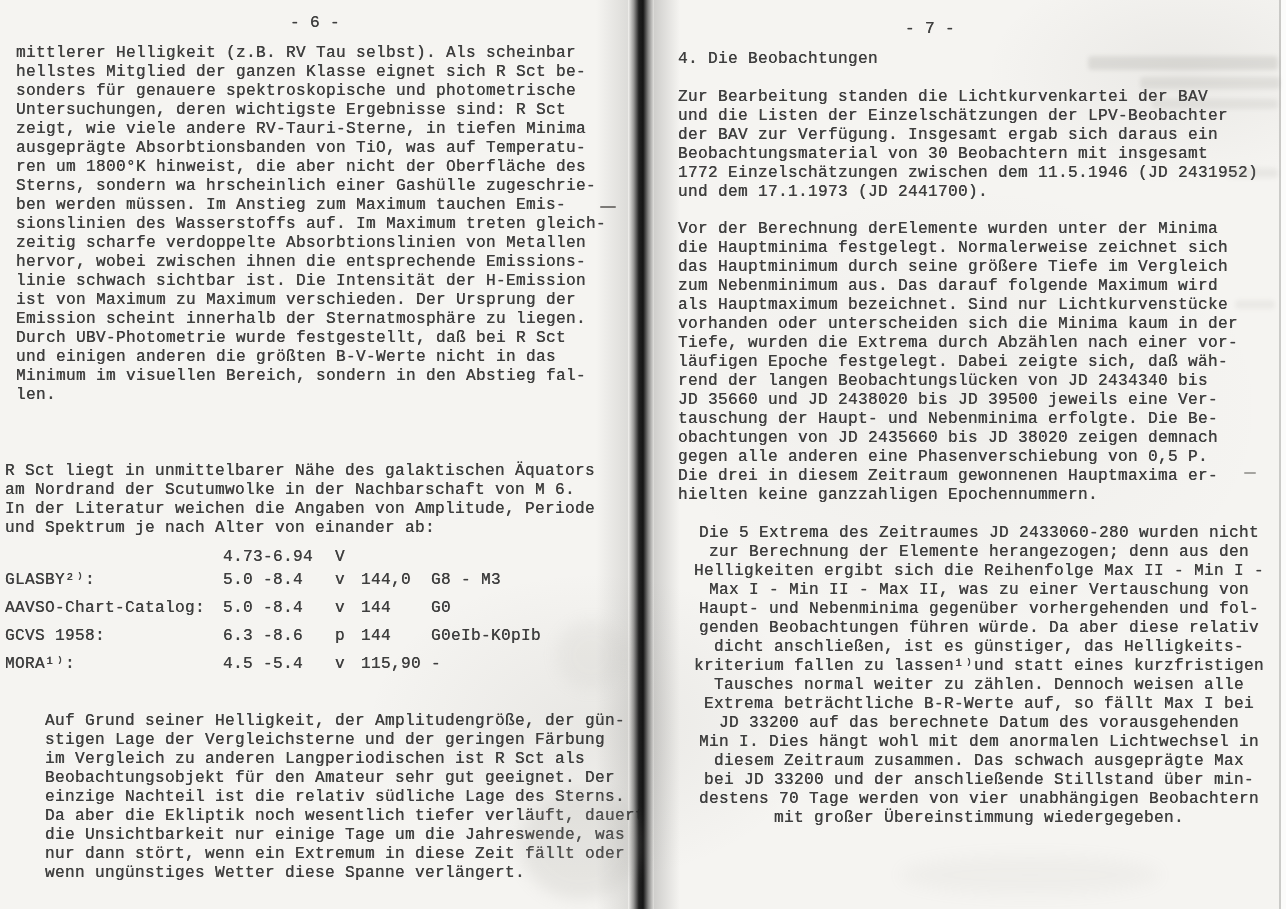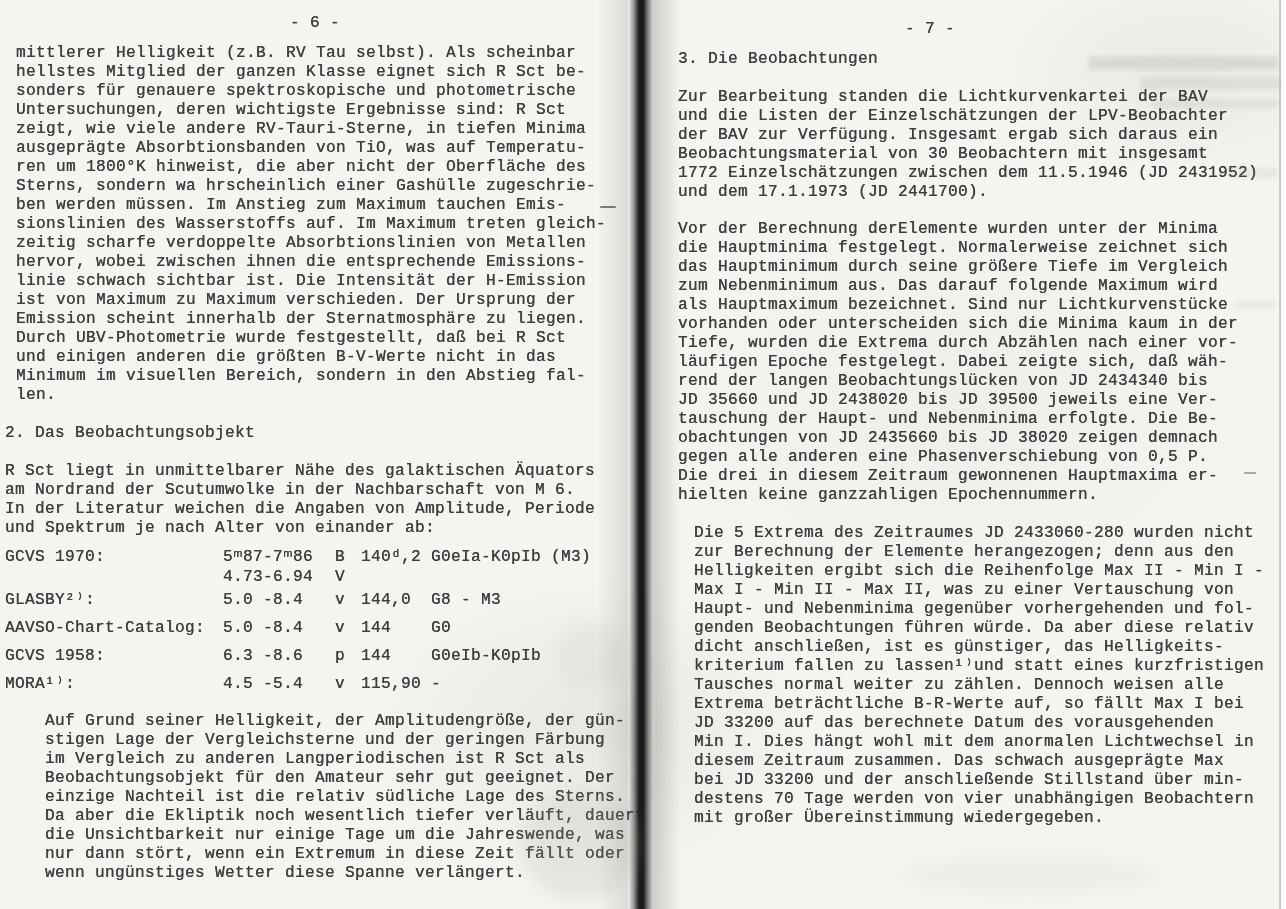--- a/index.html
+++ b/index.html
@@ -121,35 +121,27 @@
 zeitig scharfe verdoppelte Absorbtionslinien von Metallen
 hervor, wobei zwischen ihnen die entsprechende Emissions-
 linie schwach sichtbar ist. Die Intensität der H-Emission
 ist von Maximum zu Maximum verschieden. Der Ursprung der
 Emission scheint innerhalb der Sternatmosphäre zu liegen.
 Durch UBV-Photometrie wurde festgestellt, daß bei R Sct
 und einigen anderen die größten B-V-Werte nicht in das
 Minimum im visuellen Bereich, sondern in den Abstieg fal-
 len.</div>
 
-    <div class="txt" style="top:424px; left:5px;">2. Das Beobachtungsobjekt</div>
 
     <div class="txt" style="top:462px; left:5px;">R Sct liegt in unmittelbarer Nähe des galaktischen Äquators
 am Nordrand der Scutumwolke in der Nachbarschaft von M 6.
 In der Literatur weichen die Angaben von Amplitude, Periode
 und Spektrum je nach Alter von einander ab:</div>
 
     <div class="cat">
-      <div class="cat-row tight">
-        <span class="c-src">GCVS 1970:</span>
-        <span class="c-mag">5ᵐ87-7ᵐ86</span>
-        <span class="c-band">B</span>
-        <span class="c-per">140ᵈ,2</span>
-        <span class="c-spec">G0eIa-K0pIb (M3)</span>
-      </div>
       <div class="cat-row subrow">
         <span class="c-src"></span>
         <span class="c-mag">4.73-6.94</span>
         <span class="c-band">V</span>
         <span class="c-per"></span>
         <span class="c-spec"></span>
       </div>
       <div class="cat-row">
         <span class="c-src">GLASBY²⁾:</span>
         <span class="c-mag">5.0 -8.4</span>
@@ -187,21 +179,21 @@
 einzige Nachteil ist die relativ südliche Lage des Sterns.
 Da aber die Ekliptik noch wesentlich tiefer verläuft, dauert
 die Unsichtbarkeit nur einige Tage um die Jahreswende, was
 nur dann stört, wenn ein Extremum in diese Zeit fällt oder
 wenn ungünstiges Wetter diese Spanne verlängert.</div>
   </div>
 
   <div class="page page-right">
     <div class="txt pgnum" style="top:20px; left:0; width:560px;">- 7 -</div>
 
-    <div class="txt" style="top:50px; left:28px;">3. Die Beobachtungen</div>
+    <div class="txt" style="top:50px; left:28px;">4. Die Beobachtungen</div>
 
     <div class="txt" style="top:88px; left:28px;">Zur Bearbeitung standen die Lichtkurvenkartei der BAV
 und die Listen der Einzelschätzungen der LPV-Beobachter
 der BAV zur Verfügung. Insgesamt ergab sich daraus ein
 Beobachtungsmaterial von 30 Beobachtern mit insgesamt
 1772 Einzelschätzungen zwischen dem 11.5.1946 (JD 2431952)
 und dem 17.1.1973 (JD 2441700).</div>
 
     <div class="txt" style="top:220px; left:28px;">Vor der Berechnung derElemente wurden unter der Minima
 die Hauptminima festgelegt. Normalerweise zeichnet sich
@@ -212,21 +204,21 @@
 Tiefe, wurden die Extrema durch Abzählen nach einer vor-
 läufigen Epoche festgelegt. Dabei zeigte sich, daß wäh-
 rend der langen Beobachtungslücken von JD 2434340 bis
 JD 35660 und JD 2438020 bis JD 39500 jeweils eine Ver-
 tauschung der Haupt- und Nebenminima erfolgte. Die Be-
 obachtungen von JD 2435660 bis JD 38020 zeigen demnach
 gegen alle anderen eine Phasenverschiebung von 0,5 P.
 Die drei in diesem Zeitraum gewonnenen Hauptmaxima er-
 hielten keine ganzzahligen Epochennummern.</div>
 
-    <div class="txt" style="top:524px; left:44px;">Die 5 Extrema des Zeitraumes JD 2433060-280 wurden nicht
+    <div class="txt" style="top:524px; left:44px;text-align:center;">Die 5 Extrema des Zeitraumes JD 2433060-280 wurden nicht
 zur Berechnung der Elemente herangezogen; denn aus den
 Helligkeiten ergibt sich die Reihenfolge Max II - Min I -
 Max I - Min II - Max II, was zu einer Vertauschung von
 Haupt- und Nebenminima gegenüber vorhergehenden und fol-
 genden Beobachtungen führen würde. Da aber diese relativ
 dicht anschließen, ist es günstiger, das Helligkeits-
 kriterium fallen zu lassen¹⁾und statt eines kurzfristigen
 Tausches normal weiter zu zählen. Dennoch weisen alle
 Extrema beträchtliche B-R-Werte auf, so fällt Max I bei
 JD 33200 auf das berechnete Datum des vorausgehenden

